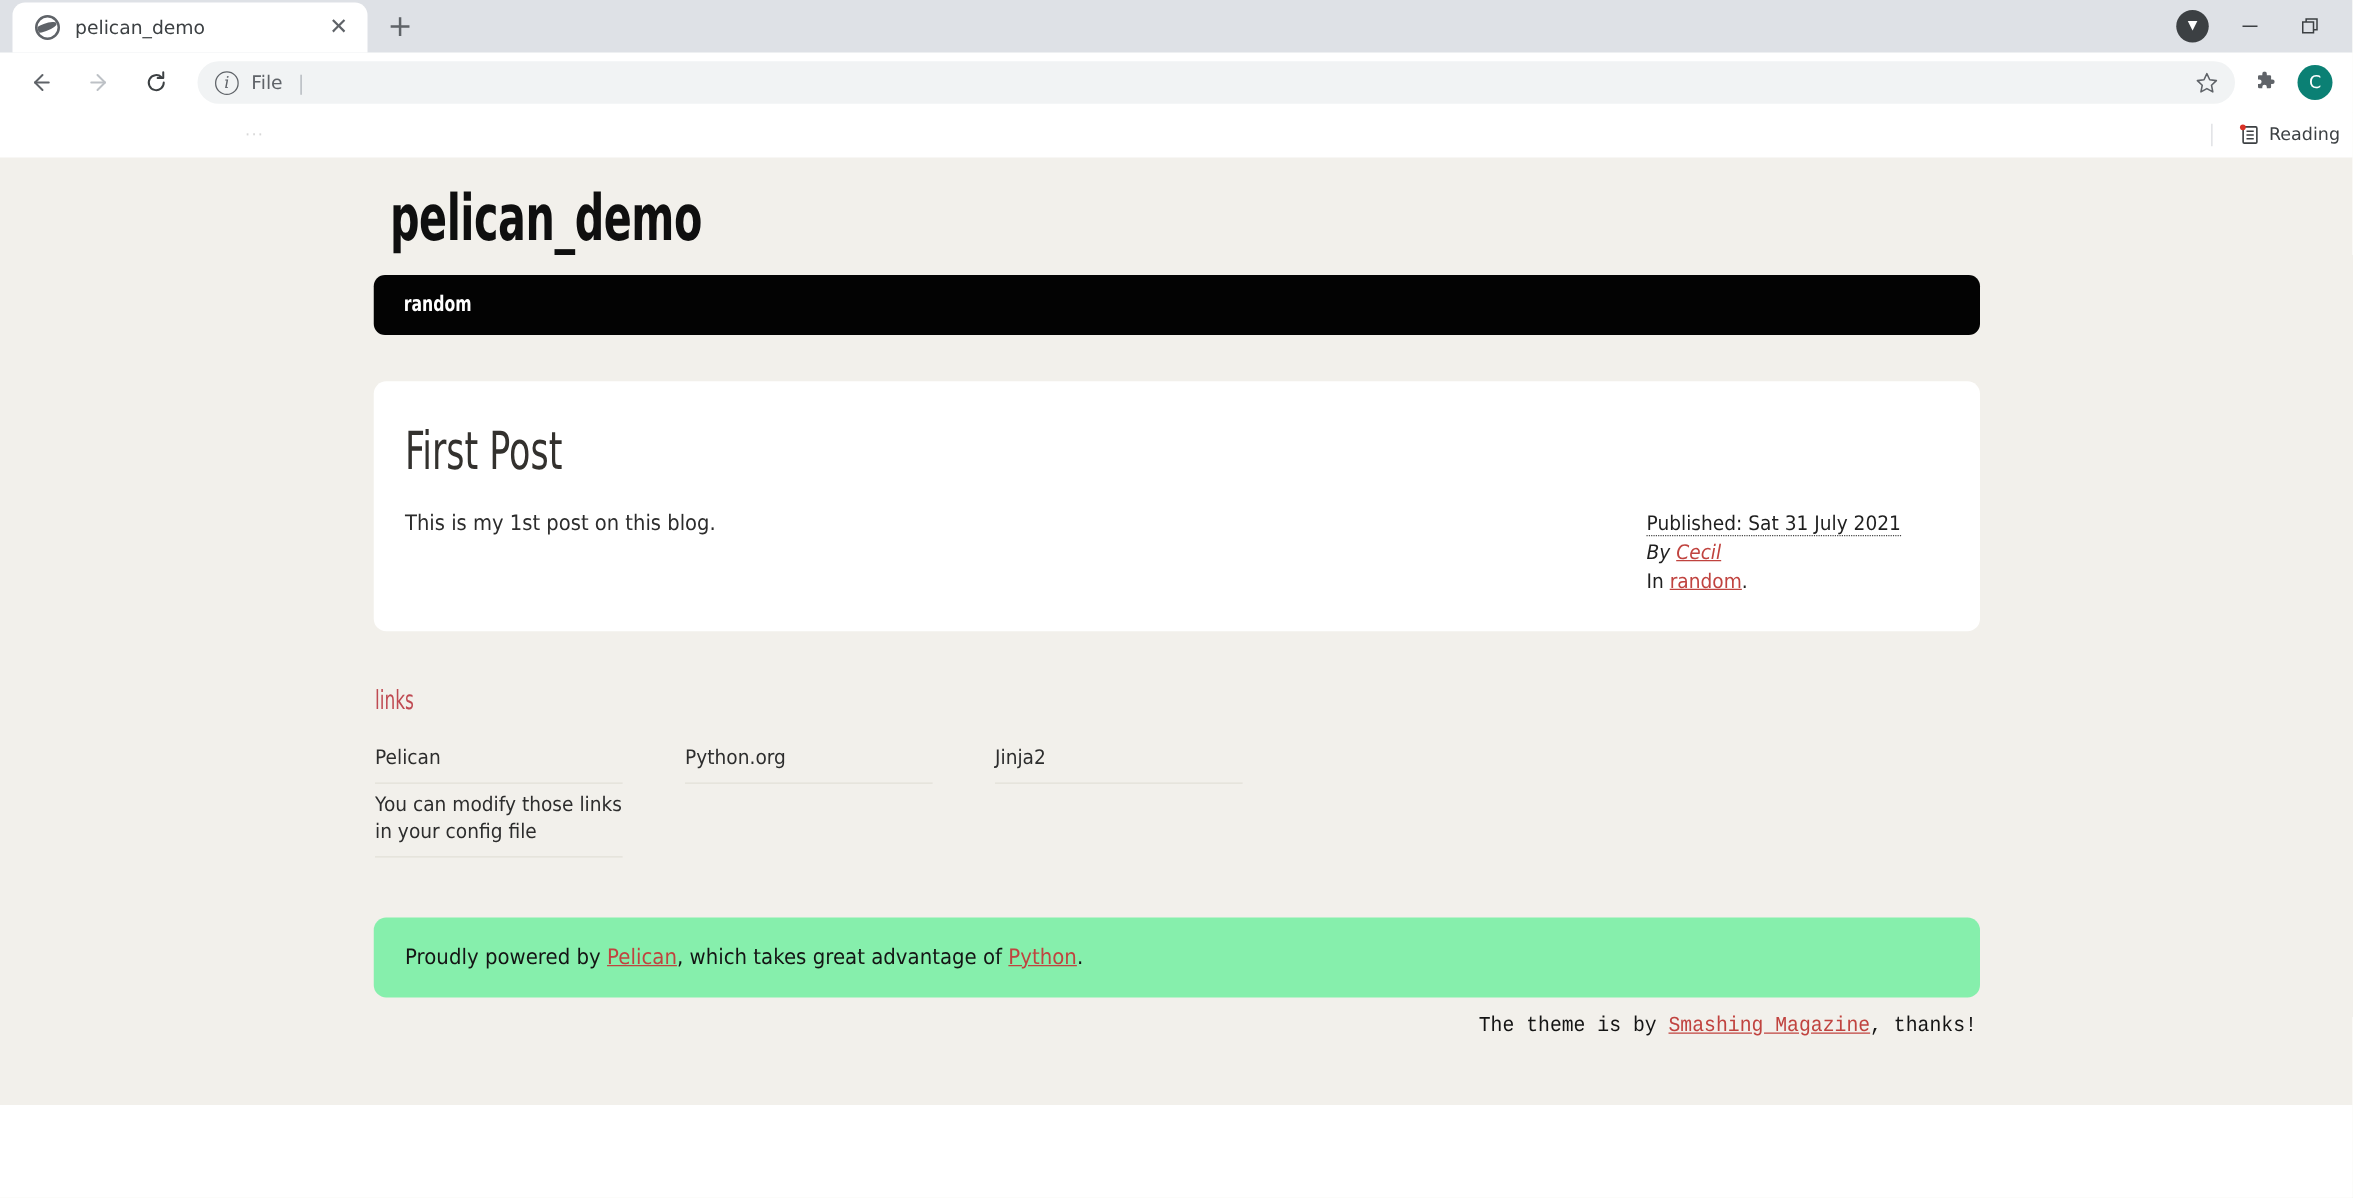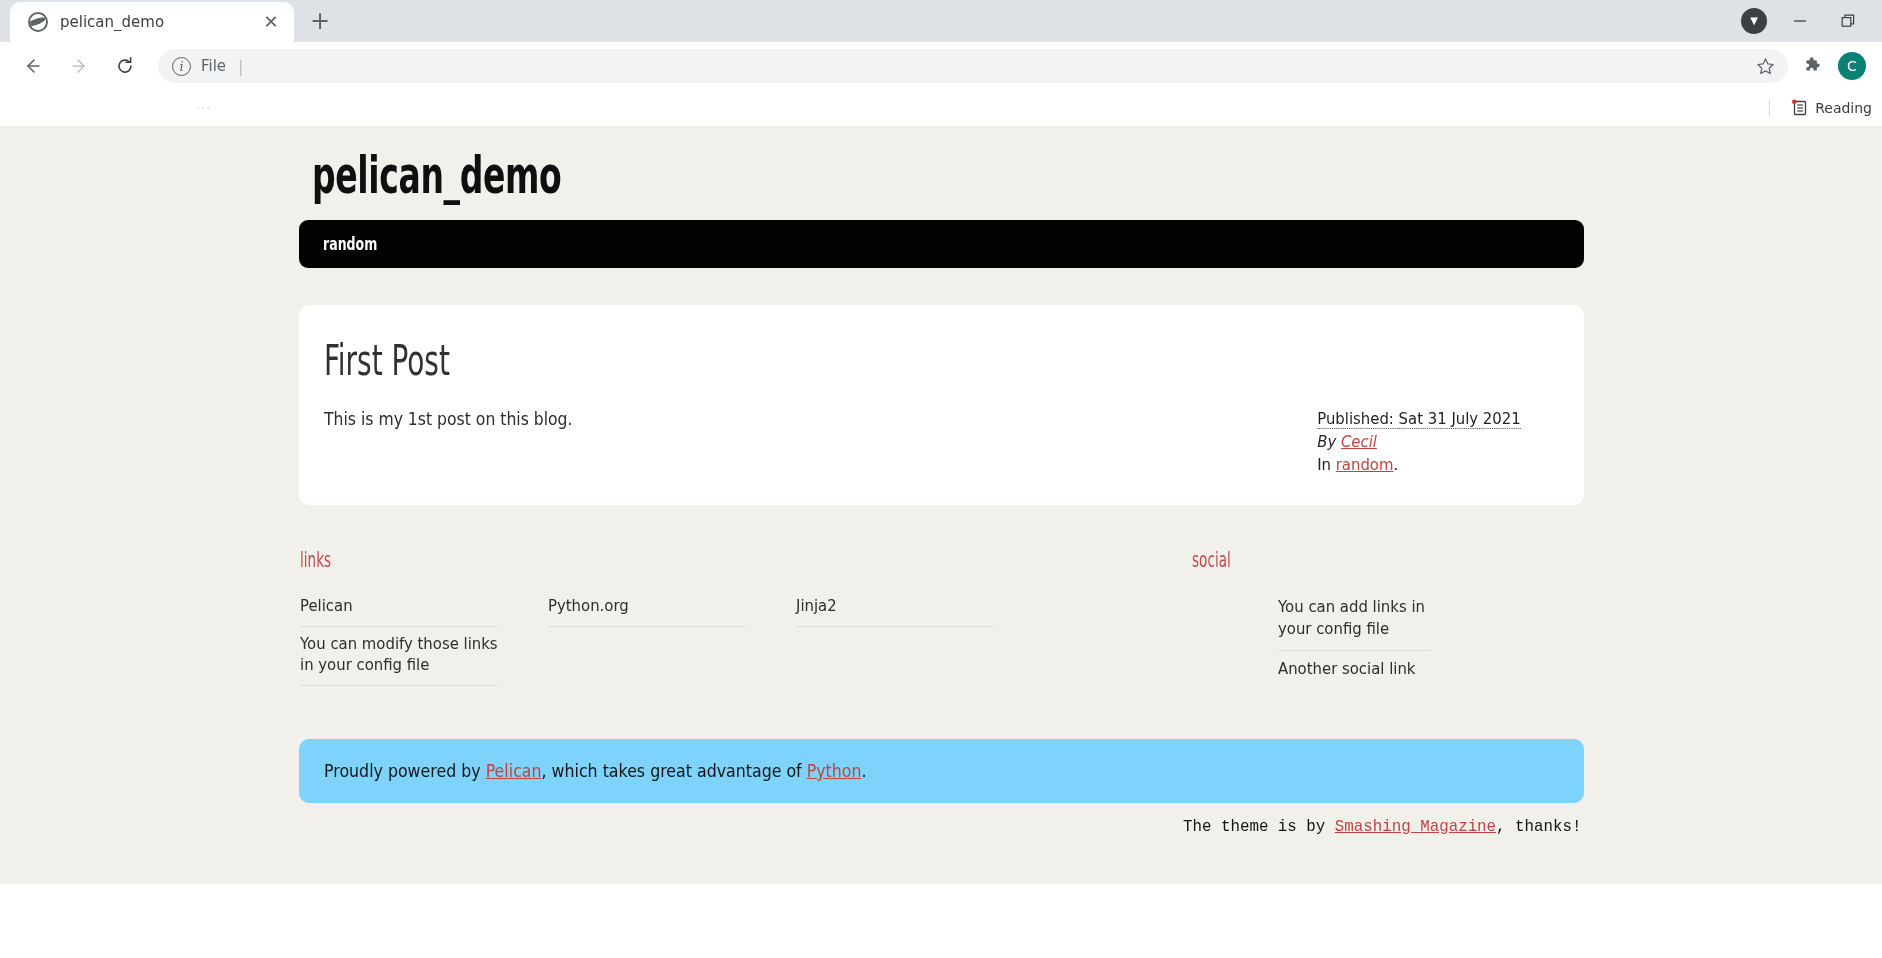--- a/index.html
+++ b/index.html
@@ -290,21 +290,21 @@
     font-size: 16px;
     color: #2d2d2d;
     line-height: 1.35;
     font-family: "DejaVu Sans", sans-serif;
     transform: scaleX(0.93);
     transform-origin: left center;
   }
   .social-item:last-child { border-bottom: none; }
 
   .footer-card {
-    background: #7dd3fc;
+    background: #86efac;
     border-radius: 10px;
     padding: 22px 25px;
     text-align: left;
     font-size: 17px;
     color: #141414;
     margin-bottom: 14px;
     font-family: "DejaVu Sans", sans-serif;
   }
   .footer-card .inner {
     transform: scaleX(0.93);
@@ -452,27 +452,20 @@
           <div class="links-grid">
             <div class="link-cell">Pelican</div>
             <div class="link-cell">Python.org</div>
             <div class="link-cell">Jinja2</div>
             <div class="link-cell">You can modify those links in your config file</div>
             <div class="link-cell blank"></div>
             <div class="link-cell blank"></div>
           </div>
         </section>
 
-        <section class="widget-social">
-          <h3 class="widget-head">social</h3>
-          <div class="social-list">
-            <div class="social-item">You can add links in your config file</div>
-            <div class="social-item">Another social link</div>
-          </div>
-        </section>
 
       </div>
 
       <div class="footer-card">
         <span class="inner"><span>Proudly powered by</span> <a class="footer-link">Pelican</a><span>, which takes great advantage of</span> <a class="footer-link">Python</a><span>.</span></span>
       </div>
 
       <div class="theme-credit">
         <span class="inner"><span>The theme is by</span> <a class="footer-link">Smashing Magazine</a><span>, thanks!</span></span>
       </div>

